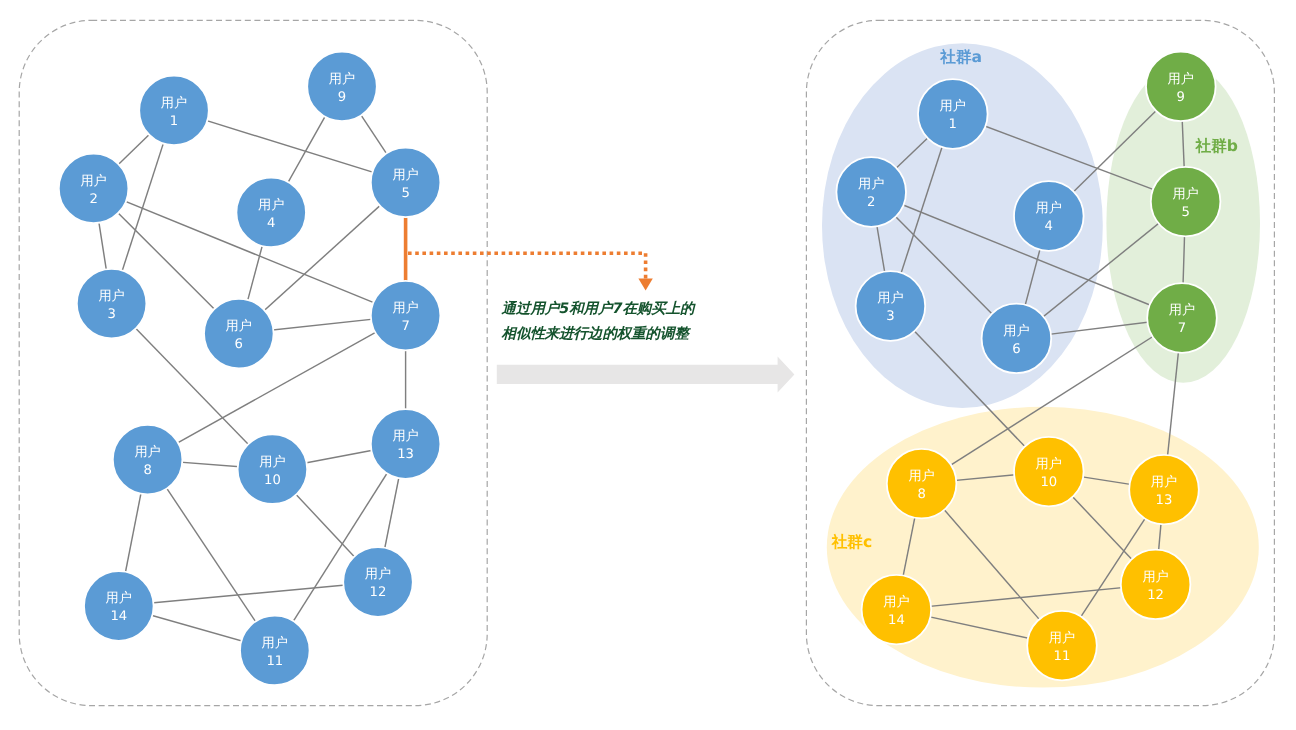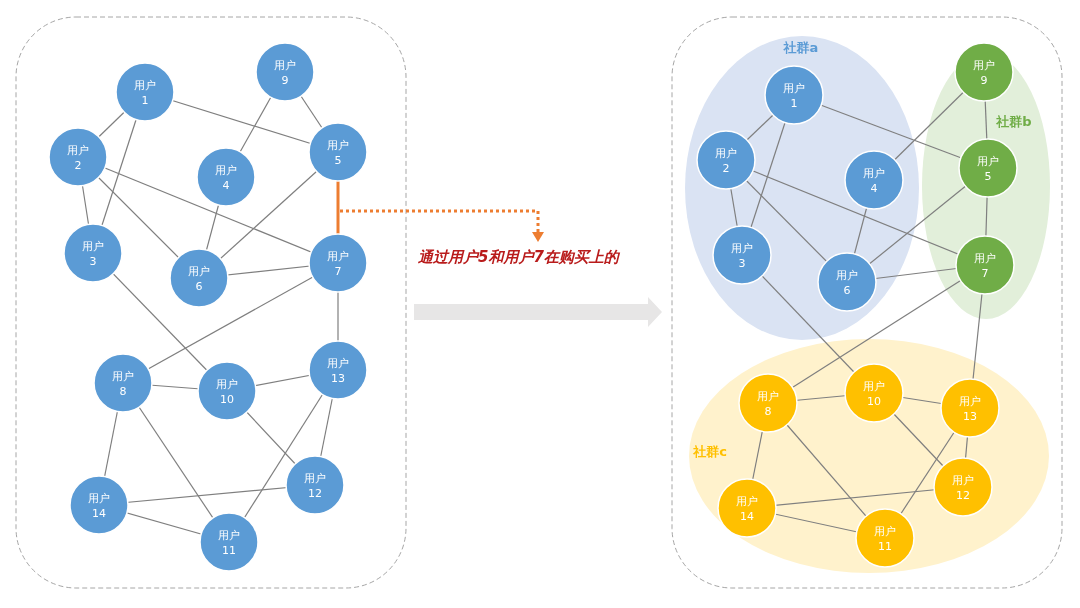--- a/index.html
+++ b/index.html
@@ -1,20 +1,20 @@
 <!DOCTYPE html>
 <html><head>
 <meta charset="utf-8">
 <style>
   html,body{margin:0;padding:0;background:#fff;}
   body{width:1080px;height:608px;position:relative;overflow:hidden;font-family:"DejaVu Sans",sans-serif;}
   #canvas{position:absolute;left:0;top:0;}
   .node-label{font-family:"DejaVu Sans",sans-serif;font-size:11px;fill:#fff;}
   .community-label{font-family:"DejaVu Sans",sans-serif;font-size:13px;font-weight:bold;}
-  .caption{position:absolute;left:418px;top:247px;width:250px;font-family:"DejaVu Sans",sans-serif;font-style:italic;font-size:15px;line-height:21px;color:#b91c1c;font-weight:bold;}
+  .caption{position:absolute;left:418px;top:247px;width:250px;font-family:"DejaVu Sans",sans-serif;font-style:italic;font-size:12px;line-height:21px;color:#14532d;font-weight:bold;}
 </style>
 </head>
 <body>
 
 <svg id="canvas" width="1080" height="608">
   <g id="frames">
       <rect x="16" y="17" width="390" height="571" rx="60" fill="none" stroke="#a6a6a6" stroke-width="1" stroke-dasharray="5,3"></rect>
       <rect x="672" y="17" width="390" height="571" rx="60" fill="none" stroke="#a6a6a6" stroke-width="1" stroke-dasharray="5,3"></rect>
     </g>
   <g id="communities">
@@ -225,13 +225,14 @@
     </g>
   <g id="community-labels">
       <text x="801" y="52" text-anchor="middle" class="community-label" fill="#5b9bd5">社群a</text>
       <text x="1014" y="126" text-anchor="middle" class="community-label" fill="#70ad47">社群b</text>
       <text x="710" y="456" text-anchor="middle" class="community-label" fill="#ffc000">社群c</text>
     </g>
 </svg>
 
 <div class="caption">
   <div>通过用户5和用户7在购买上的</div>
+  <div>相似性来进行边的权重的调整</div>
 </div>
 
 </body></html>

